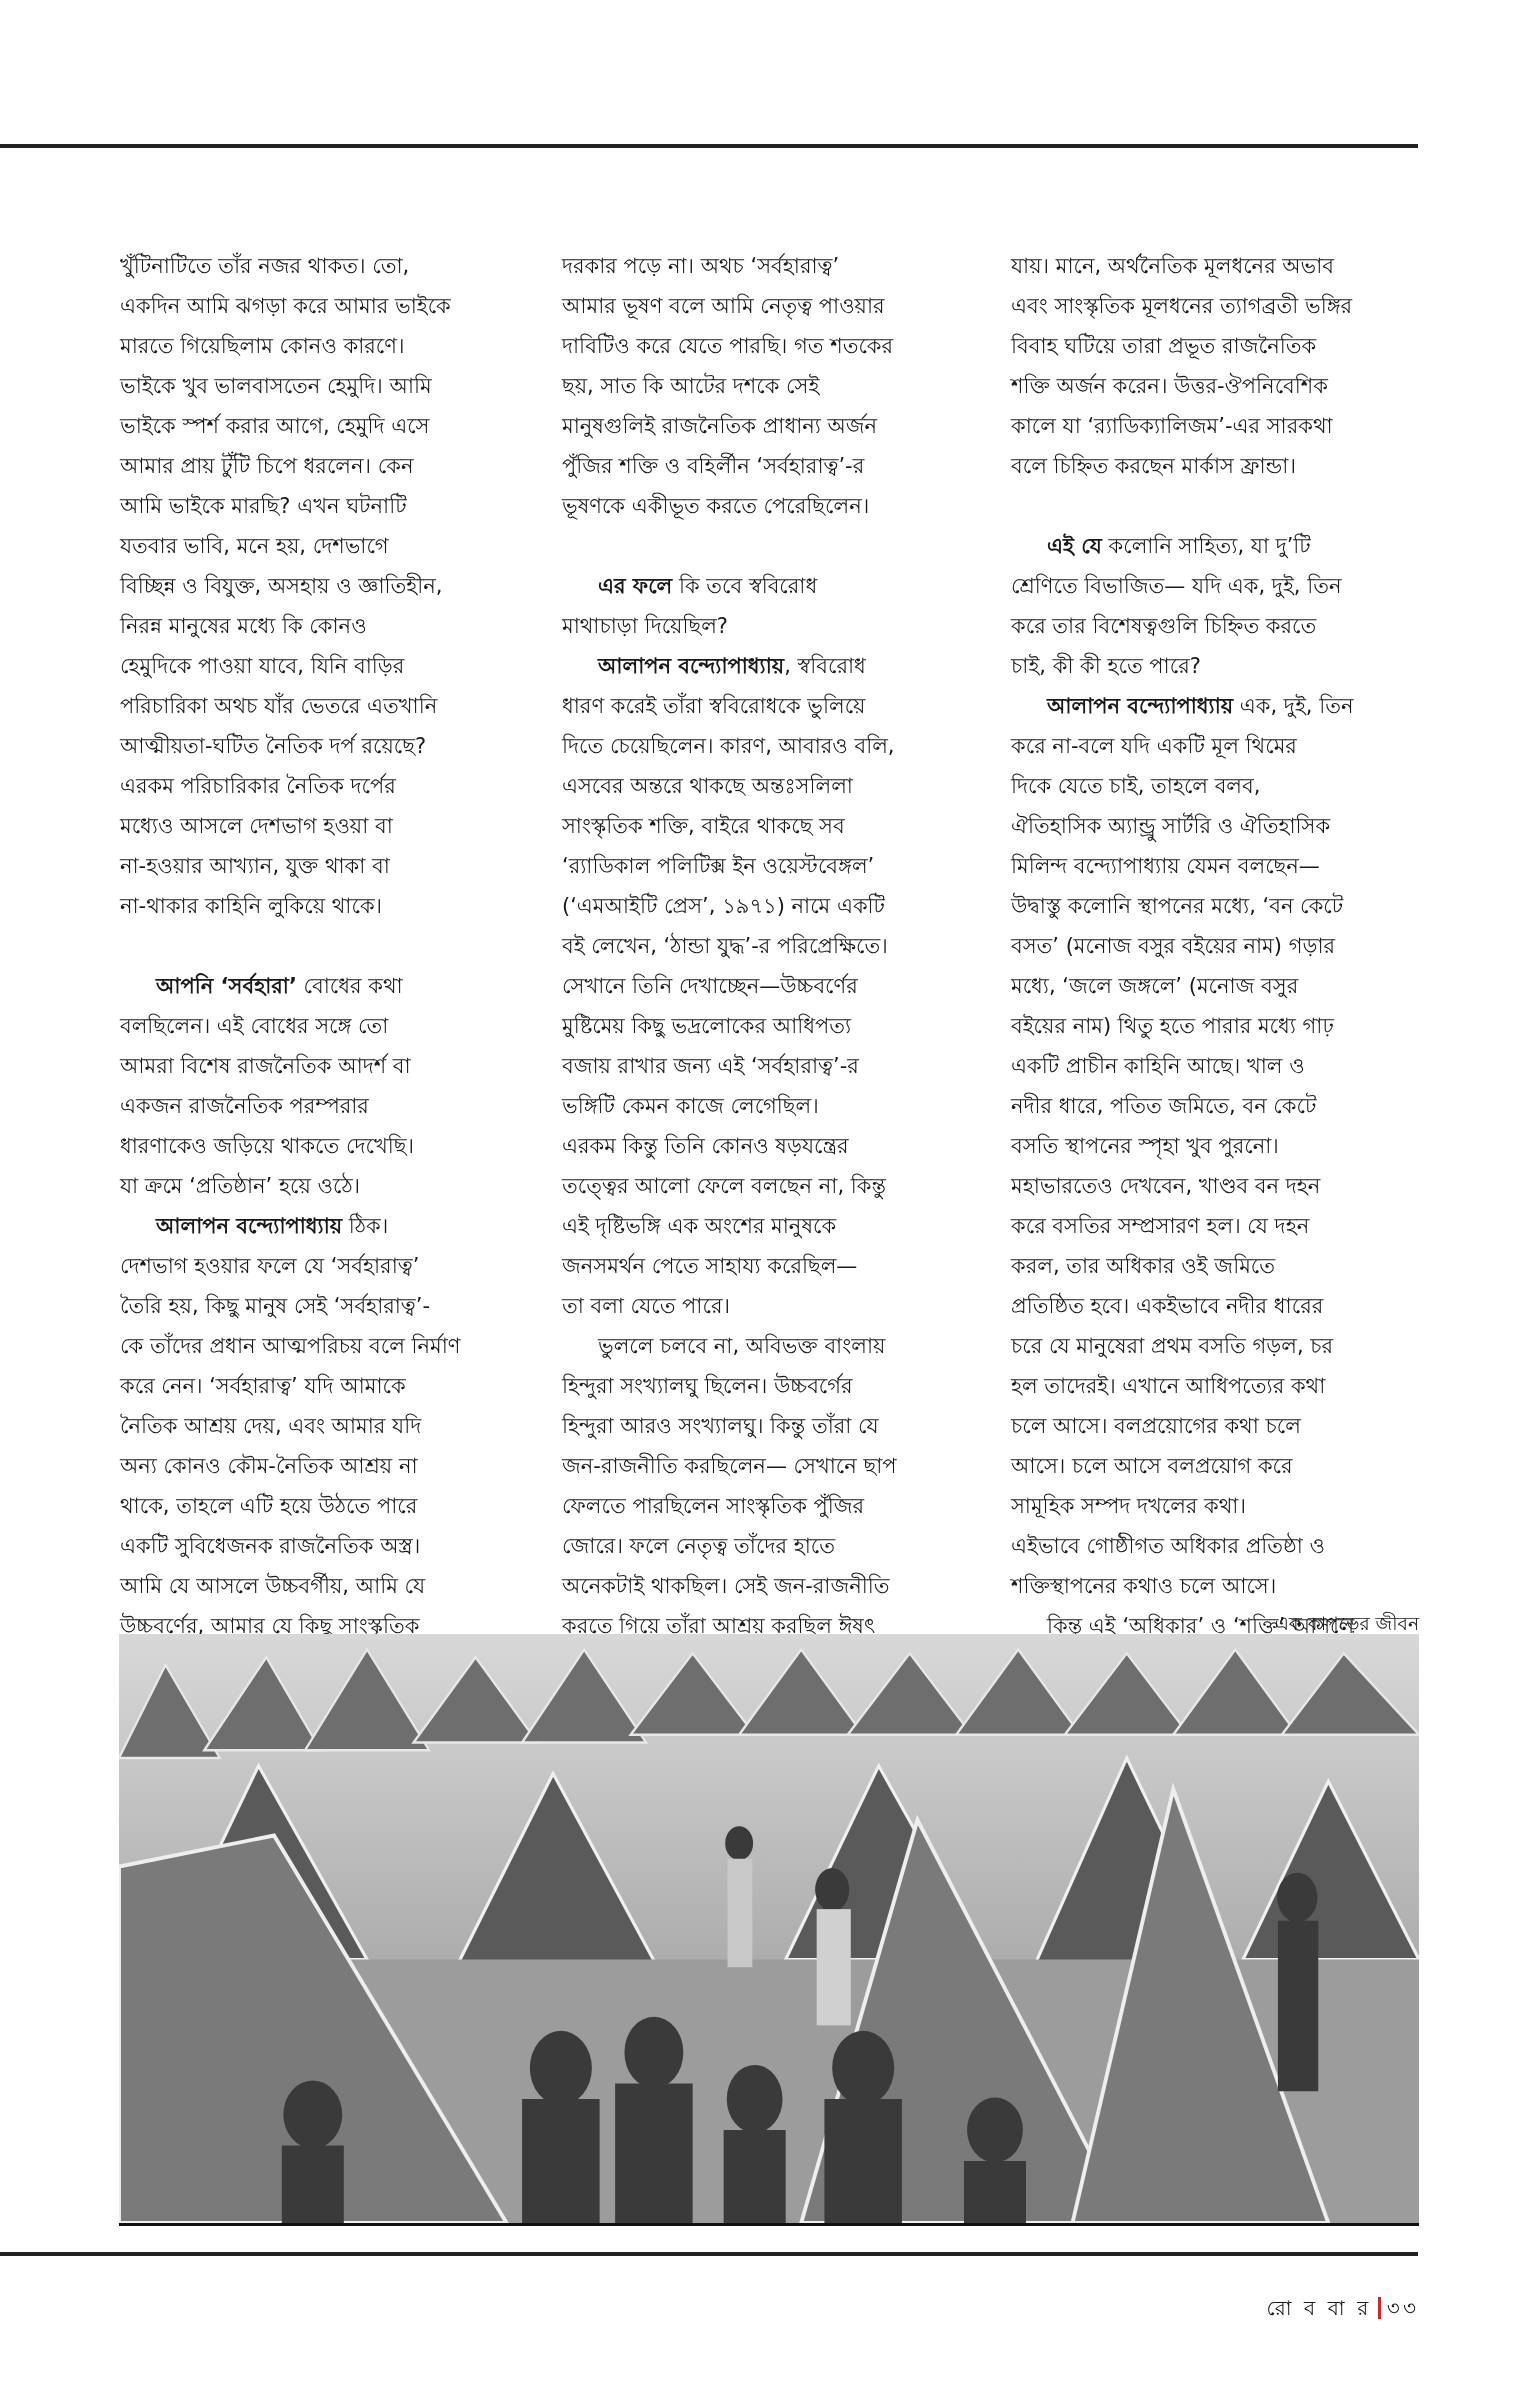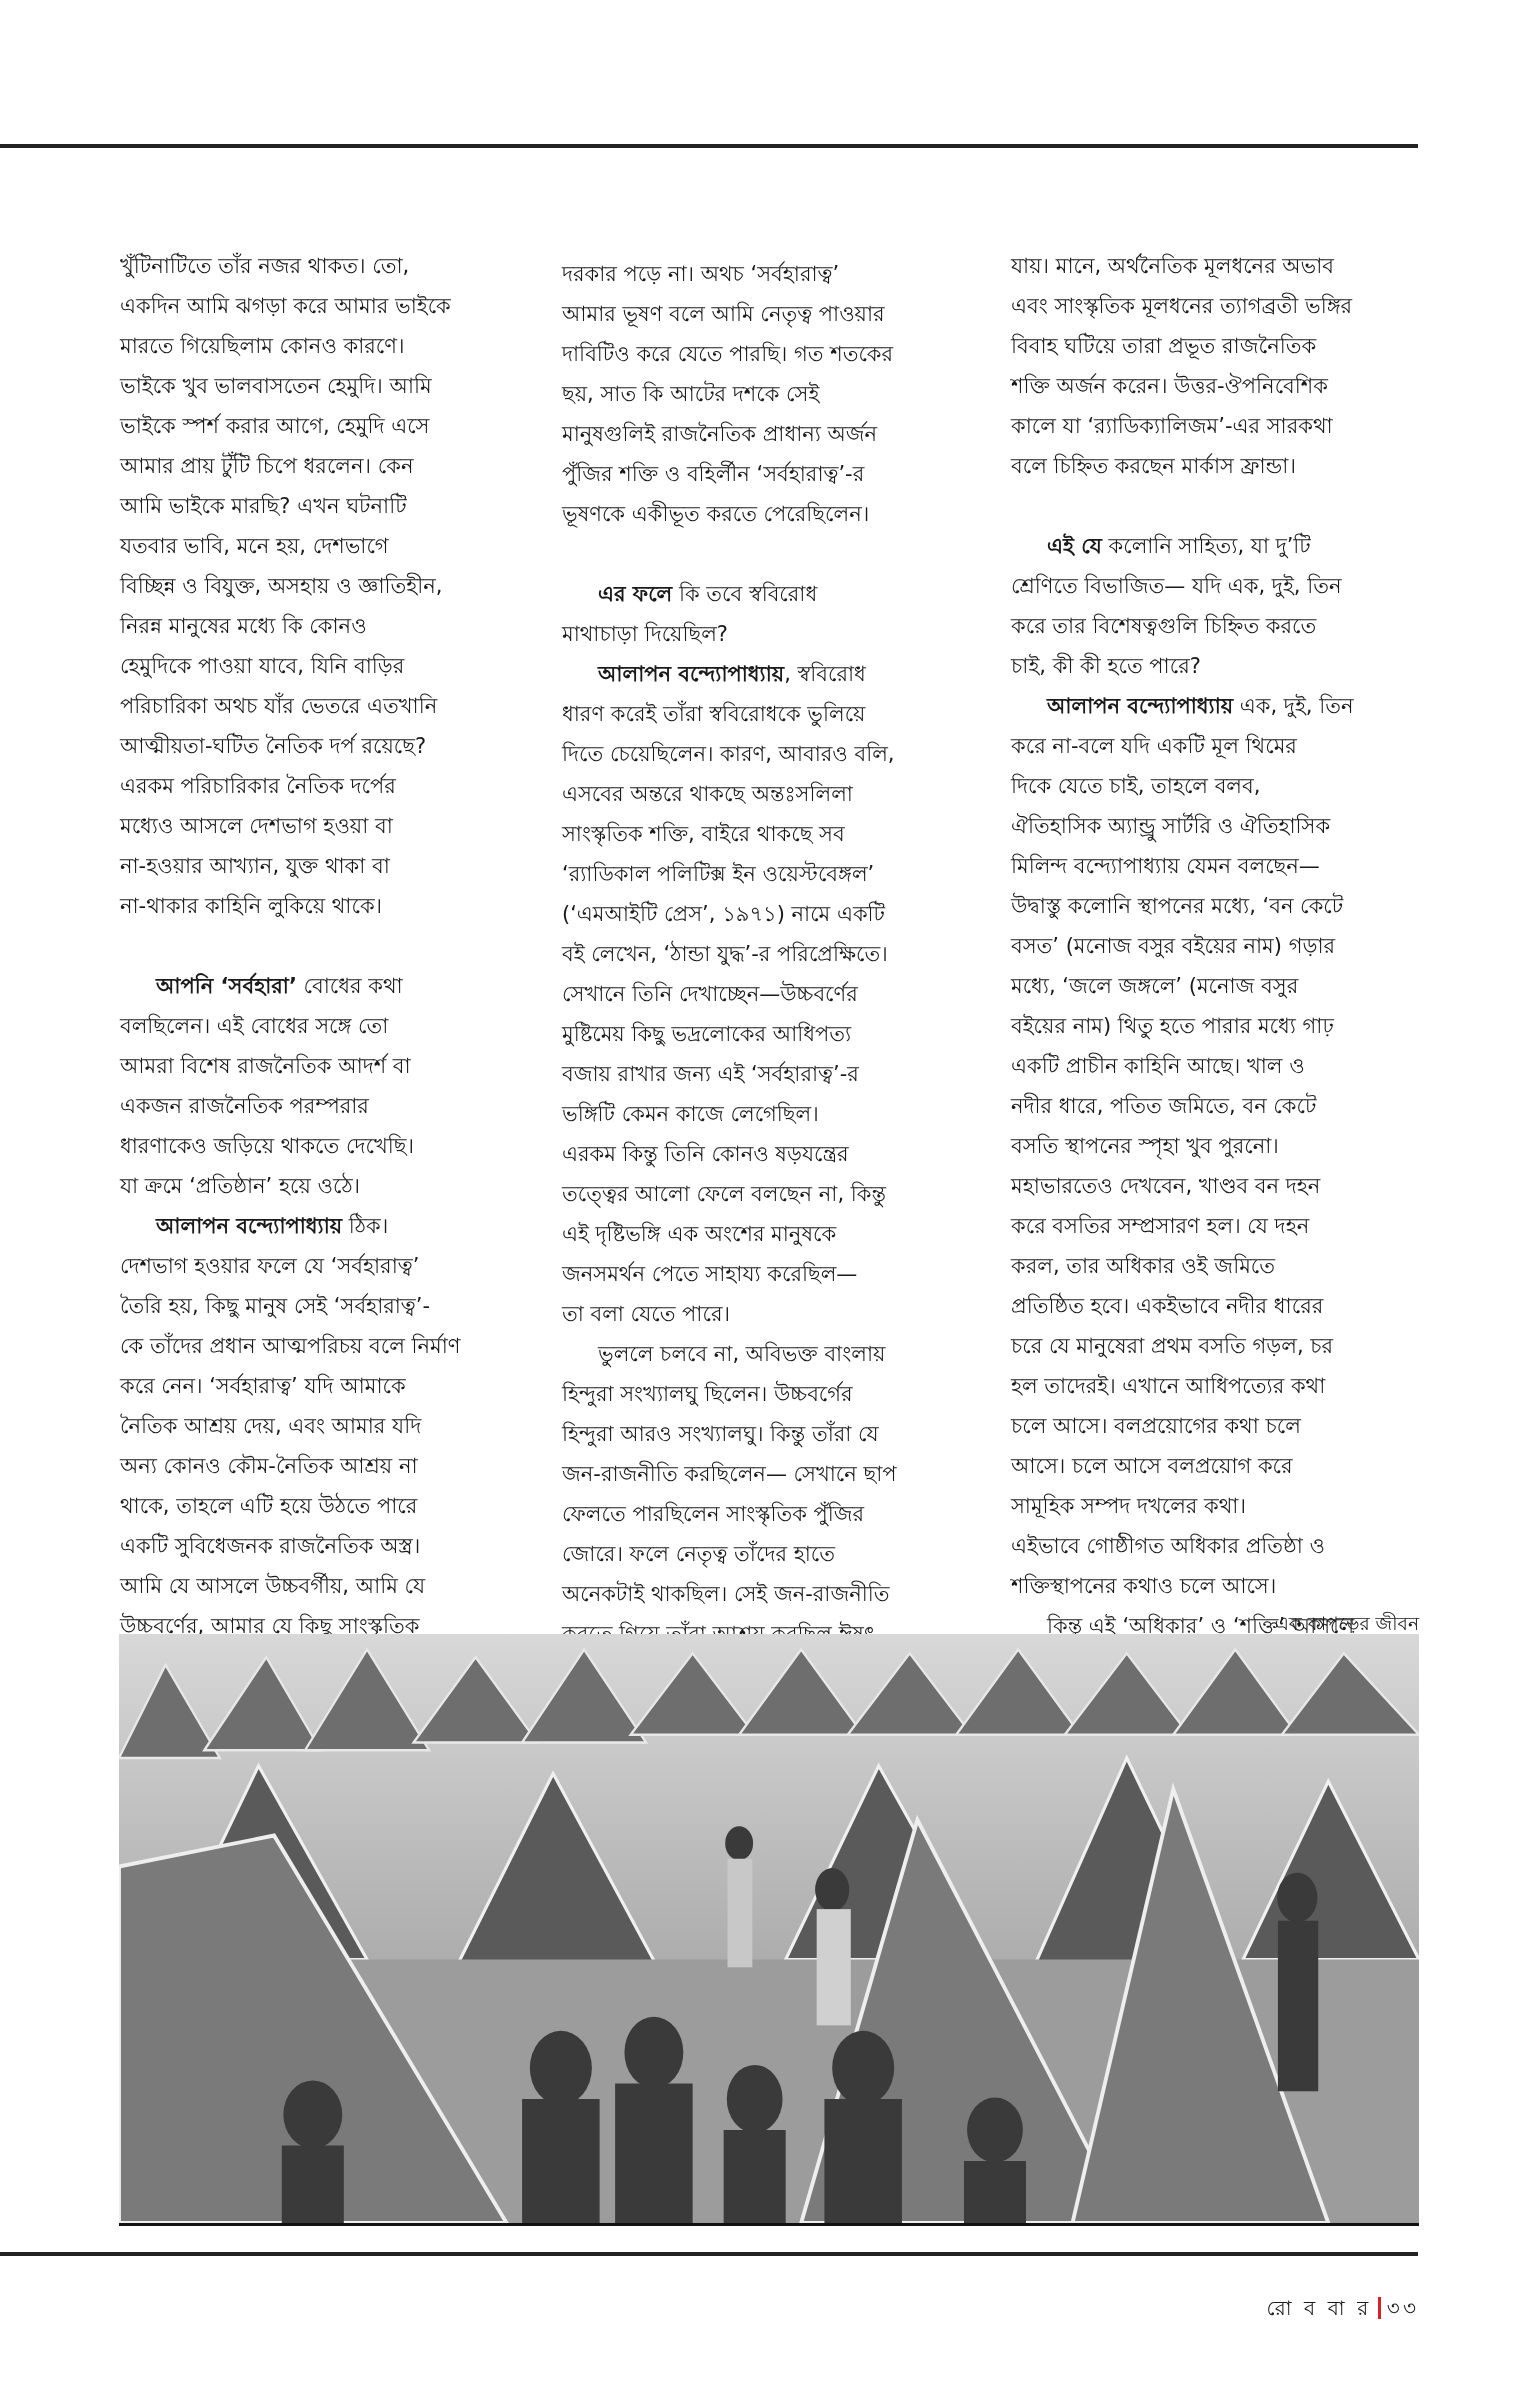--- a/index.html
+++ b/index.html
@@ -33,21 +33,21 @@
       height: 1364px;
     }
     .col {
       position: absolute;
       top: 0;
       font-size: 21px;
       line-height: 40px;
       white-space: nowrap;
     }
     .col.c1 { left: 0;    width: 403px; }
-    .col.c2 { left: 442px; width: 434px; margin-top: 8px; }
+    .col.c2 { left: 442px; width: 434px; }
     .col.c3 { left: 891px; width: 419px; }
 
     .line { display: block; height: 40px; }
     .gap { display: block; height: 40px; }
     .indent { padding-left: 36px; }
     .bold { font-weight: bold; }
 
     .caption {
       position: absolute;
       top: 1612px;

